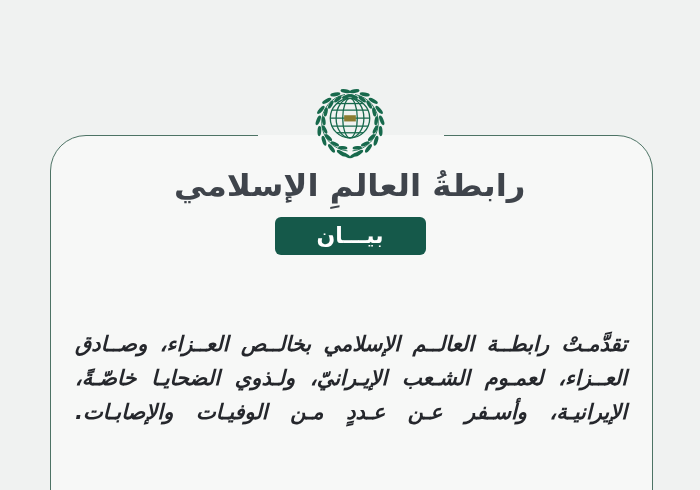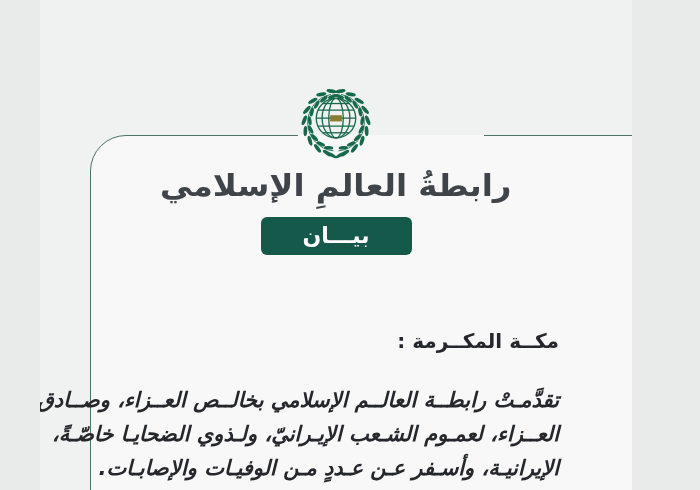--- a/index.html
+++ b/index.html
@@ -1,21 +1,20 @@
 <!DOCTYPE html>
 <html lang="ar" style="--bg: #f0f2f1; --card_bg: #f7f8f7; --card_border: #4d7365; --green: #15594a; --emblem_green: #17694c; --gold: #8b7b31; --ink: #25272c; --logotype_ink: #3f444b; --english_green: #2b5348; --banner_text: #ffffff;"><head>
 <meta charset="utf-8">
 <style>
   * { margin:0; padding:0; box-sizing:border-box; }
   html,body { background:#e9ebea; }
   .page {
-    position:relative; width:592px; height:490px; overflow:hidden;
+    position:relative; width:700px; height:490px; overflow:hidden;
     background:var(--bg, #f0f2f1);
     font-family:"DejaVu Sans", sans-serif;
-    margin-left:40px;
   }
   .card {
     position:absolute; left:50px; top:135px; width:603px; height:430px;
     background:var(--card_bg, #f7f8f7);
     border:1.5px solid var(--card_border, #4d7365);
     border-radius:36px;
   }
   .gap-mask {
     position:absolute; left:258px; top:129px; width:186px; height:11px;
     background:linear-gradient(180deg, var(--bg,#f0f2f1) 0 55%, var(--card_bg,#f7f8f7) 55% 100%);
@@ -113,19 +112,18 @@
 
     <div class="logotype">رابطةُ العالمِ الإسلامي</div>
 
 
     <div class="banner">
       <span>بيـــان</span>
     </div>
   </header>
 
   <main class="content">
-    <div class="dateline">مكــة المكــرمة :</div>
     <p class="line">تقدَّمـتْ رابطــة العالــم الإسلامي بخالــص العــزاء، وصــادق</p>
     <p class="line">العــزاء، لعمـوم الشـعب الإيـرانيّ، ولـذوي الضحايـا خاصّـةً،</p>
     <p class="line">الإيرانيـة، وأسـفر عـن عـددٍ مـن الوفيـات والإصابـات.</p>
   </main>
 
 </div>
 
 </body></html>

